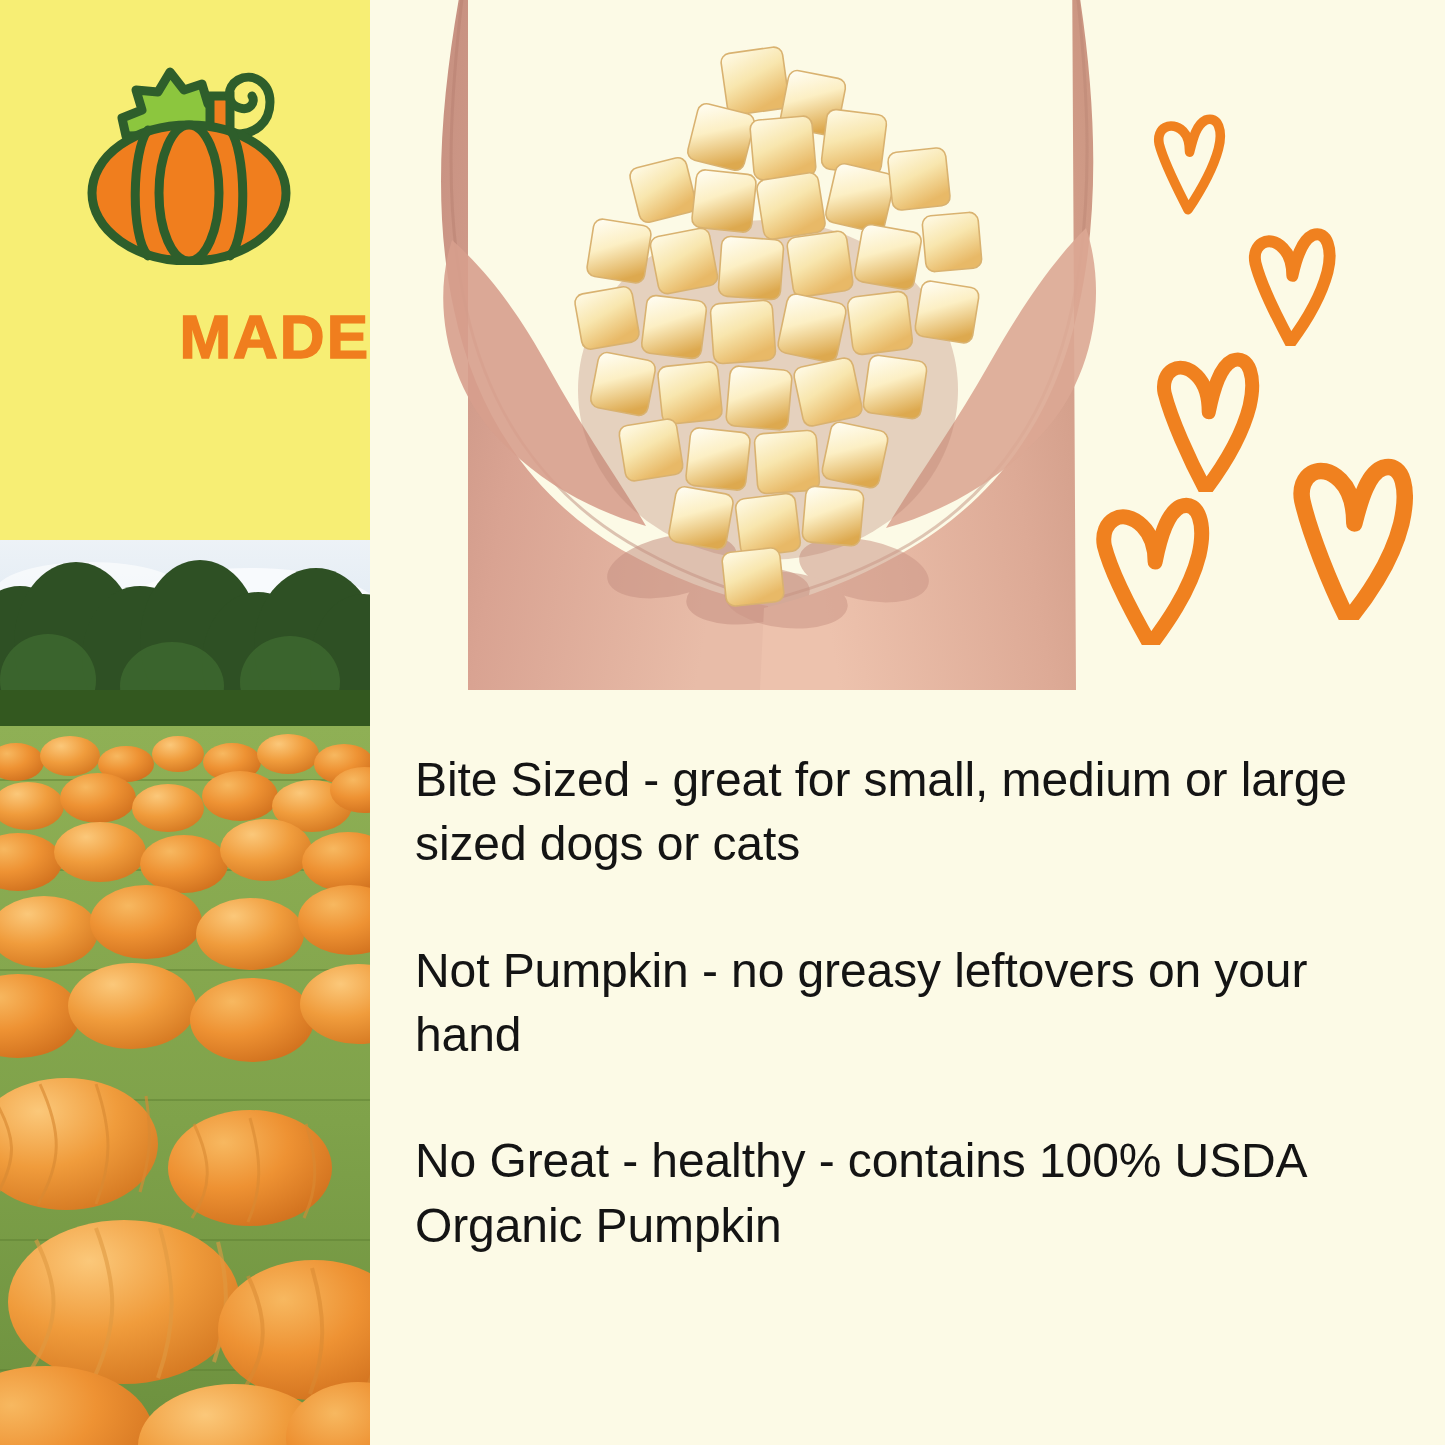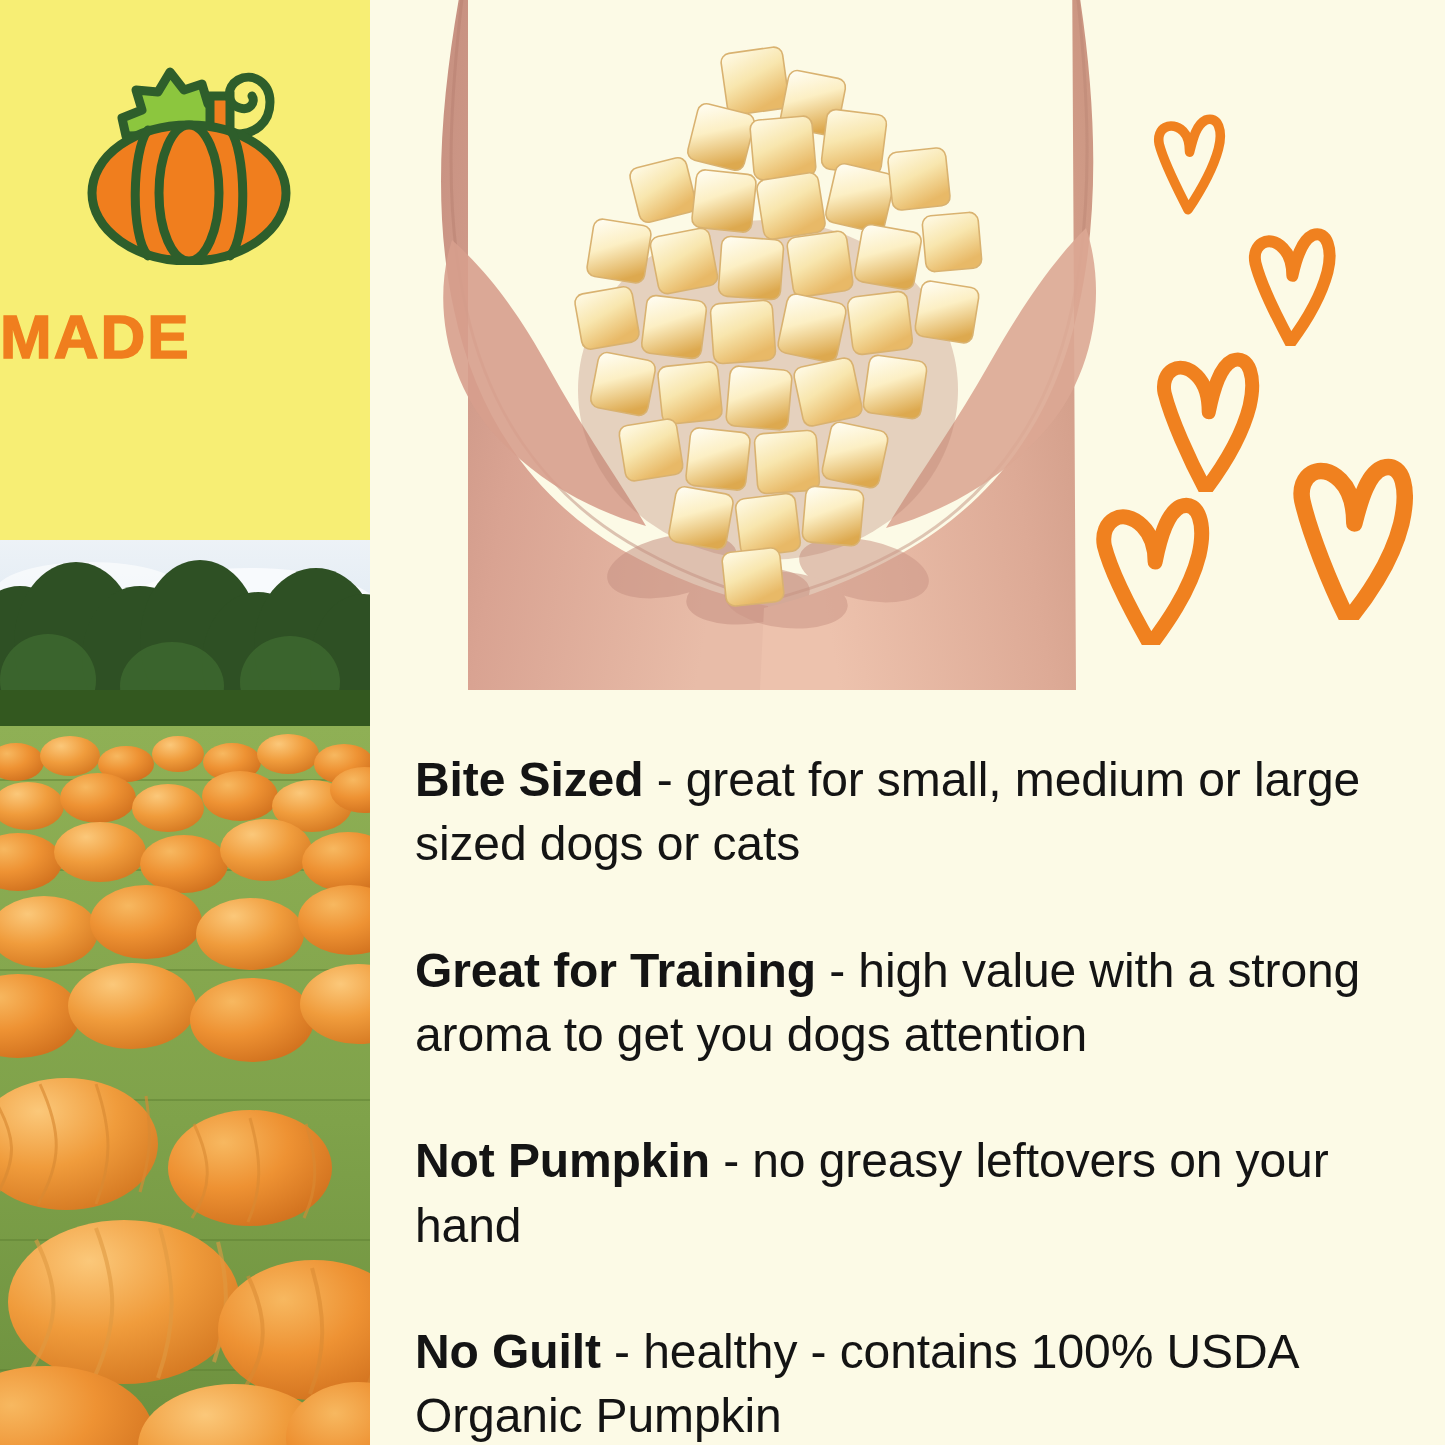--- a/index.html
+++ b/index.html
@@ -39,21 +39,21 @@
         51.8% 0, 59.2% 100%,
         66.6% 0, 74% 100%,
         81.4% 0, 88.8% 100%,
         96.2% 0, 100% 52%, 100% 100%);
   }
   #pumpkin-icon{
     position:absolute;left:84px;top:50px;width:210px;height:215px;
   }
   #made-in-usa{
     position:absolute;left:0;top:300px;width:370px;
-    text-align:left;
+    text-align:right;
     color:#F07E1E;
     font-weight:bold;
     font-size:62px;
     line-height:74px;
     letter-spacing:2px;
     font-family:"Liberation Sans Narrow","Liberation Sans",sans-serif;
     -webkit-text-stroke:1.5px #F07E1E;
   }
   #made-in-usa div{white-space:nowrap;}
 
@@ -86,21 +86,21 @@
   }
   .feature{
     margin-bottom:62px;
     font-size:48px;
     line-height:1.34;
     color:#141414;
     font-family:"Liberation Sans Narrow","Liberation Sans",sans-serif;
     letter-spacing:-0.1px;
   }
   .feature:last-child{margin-bottom:0;}
-  .feature b{font-weight:bold;margin-top:8px;}
+  .feature b{font-weight:normal;margin-top:8px;}
 </style>
 </head>
 <body>
 
 <div id="page">
 
   <div id="left-col">
 
     <div id="badge-panel"></div>
     <div id="zigzag"></div>
@@ -381,27 +381,24 @@
                C94 6 98 28 92 54 C84 86 62 116 50 130 C36 102 20 62 14 36 Z" fill="none" stroke="#F0811F" stroke-width="13" stroke-linecap="round" stroke-linejoin="round"></path>
     </svg>
   </div>
 
   <div id="features">
 
     <p class="feature">
       <b>Bite Sized</b><span> - </span><span>great for small, medium or large sized dogs or cats</span>
     </p>
 
-    <p class="feature">
-      <b>Great for Training</b><span> - </span><span>high value with a strong aroma to get you dogs attention</span>
-    </p>
 
     <p class="feature">
       <b>Not Pumpkin</b><span> - </span><span>no greasy leftovers on your hand</span>
     </p>
 
     <p class="feature">
-      <b>No Guilt</b><span> - </span><span>healthy - contains 100% USDA Organic Pumpkin</span>
+      <b>No Great</b><span> - </span><span>healthy - contains 100% USDA Organic Pumpkin</span>
     </p>
 
   </div>
 
 </div>
 
 </body></html>

